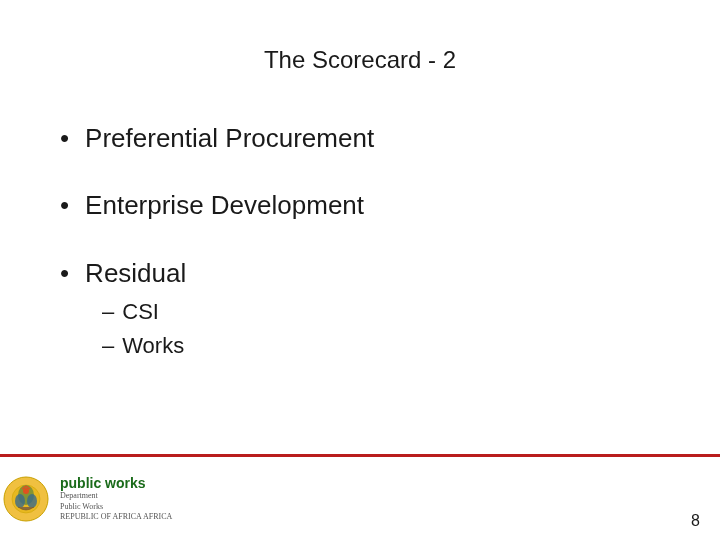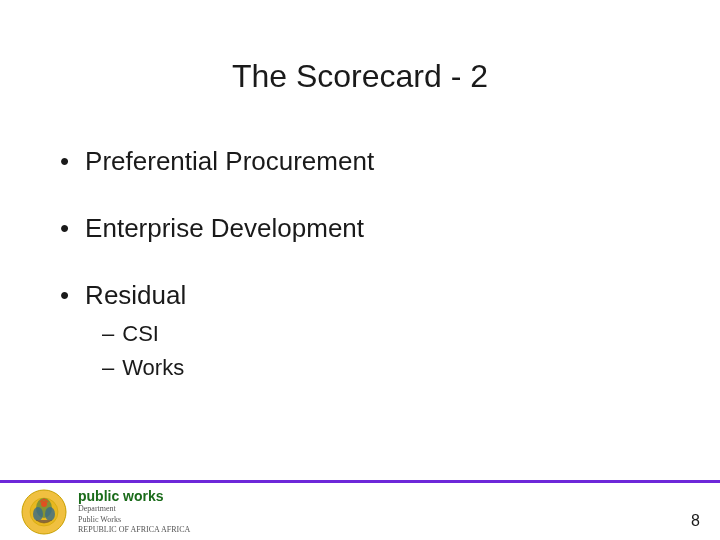--- a/index.html
+++ b/index.html
@@ -28,26 +28,26 @@
 
     .slide-content {
       flex: 1;
       padding: 30px 60px 20px 60px;
       display: flex;
       flex-direction: column;
     }
 
     .slide-title {
       text-align: center;
-      font-size: 32px;
+      font-size: 24px;
       font-weight: normal;
       color: #1a1a1a;
       line-height: 1.3;
       margin-bottom: 30px;
-      margin-top: 26px;
+      margin-top: 14px;
     }
 
     .bullet-list {
       list-style: none;
       flex: 1;
       display: flex;
       flex-direction: column;
       justify-content: flex-start;
       gap: 0;
     }
@@ -83,25 +83,25 @@
       padding: 4px 0;
       display: flex;
       align-items: center;
     }
 
     .sub-dash {
       margin-right: 8px;
     }
 
     .slide-footer {
-      height: 60px;
-      border-top: 3px solid #6d28d9;
+      height: 86px;
+      border-top: 3px solid #b91c1c;
       display: flex;
       align-items: center;
-      padding: 0 20px;
+      padding: 0 2px;
       position: relative;
     }
 
     .footer-logo-area {
       display: flex;
       align-items: center;
       gap: 10px;
     }
 
     .logo-emblem {

